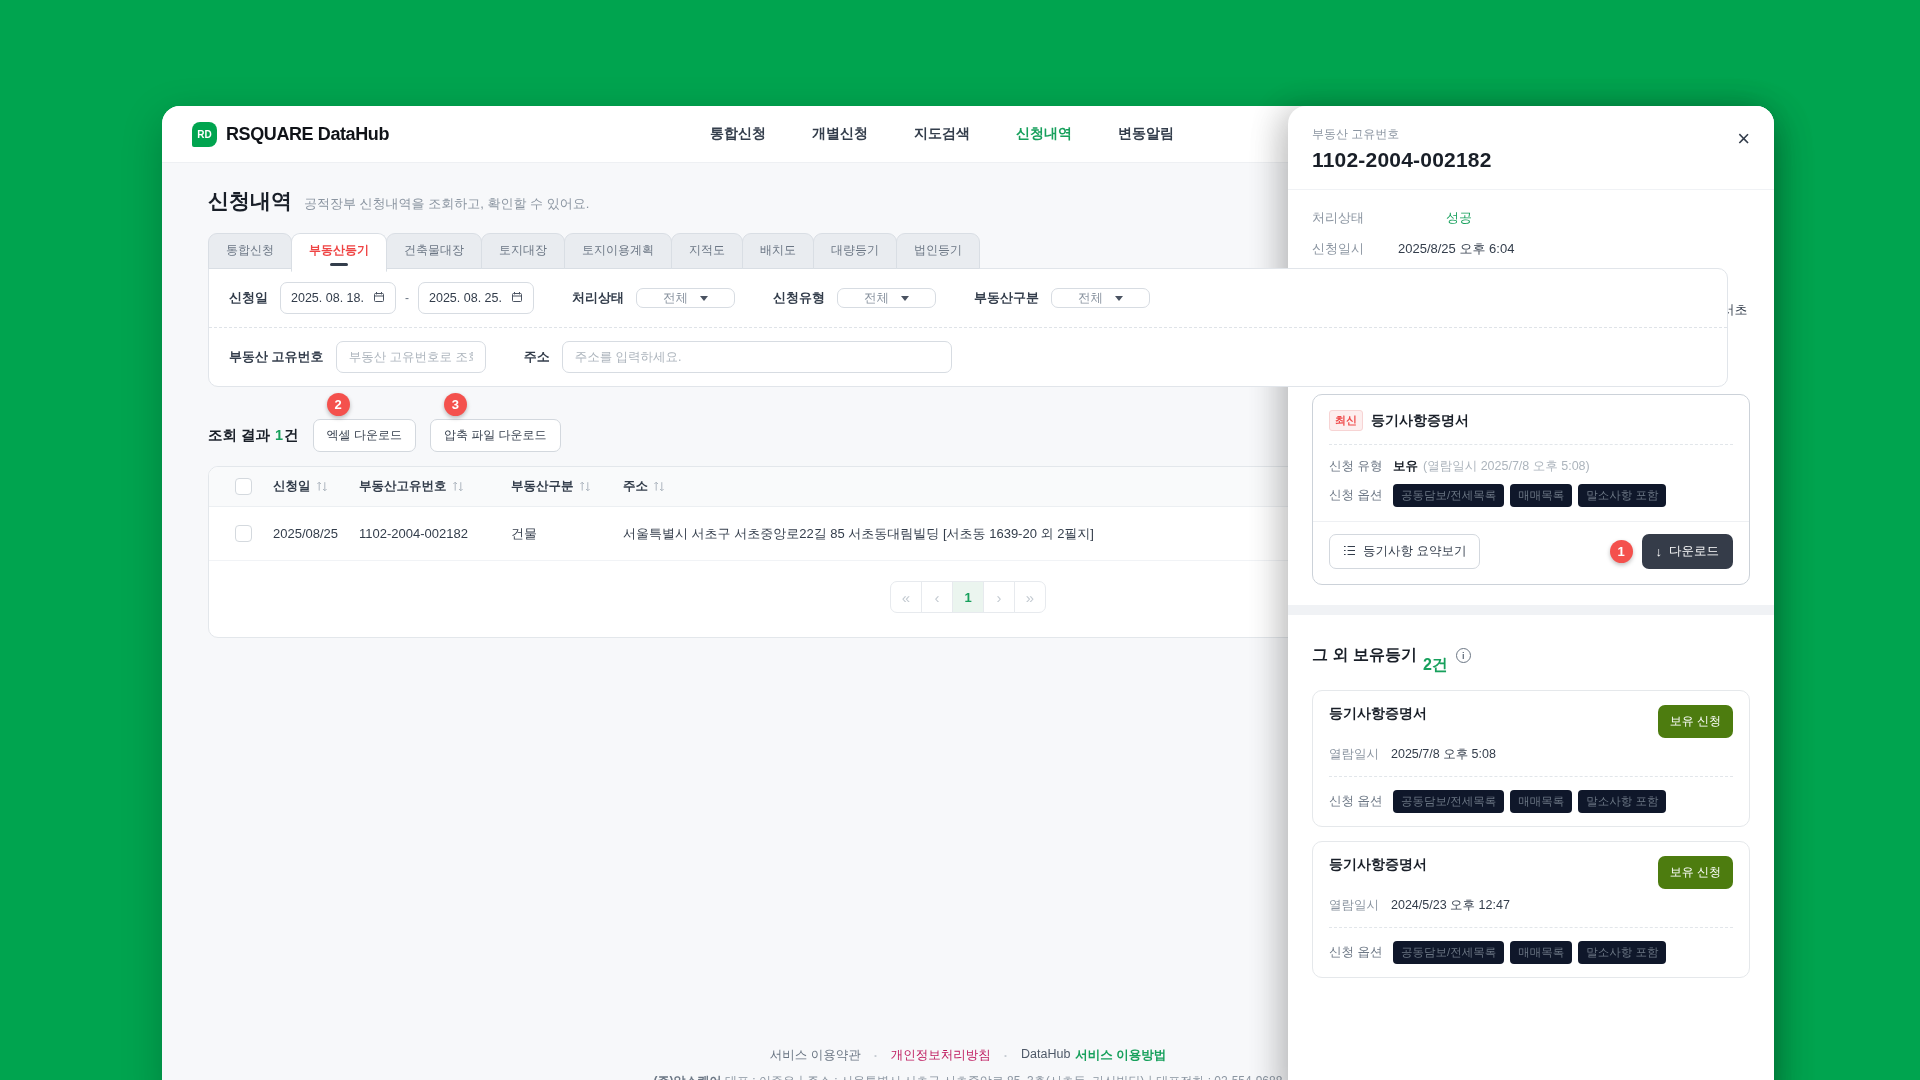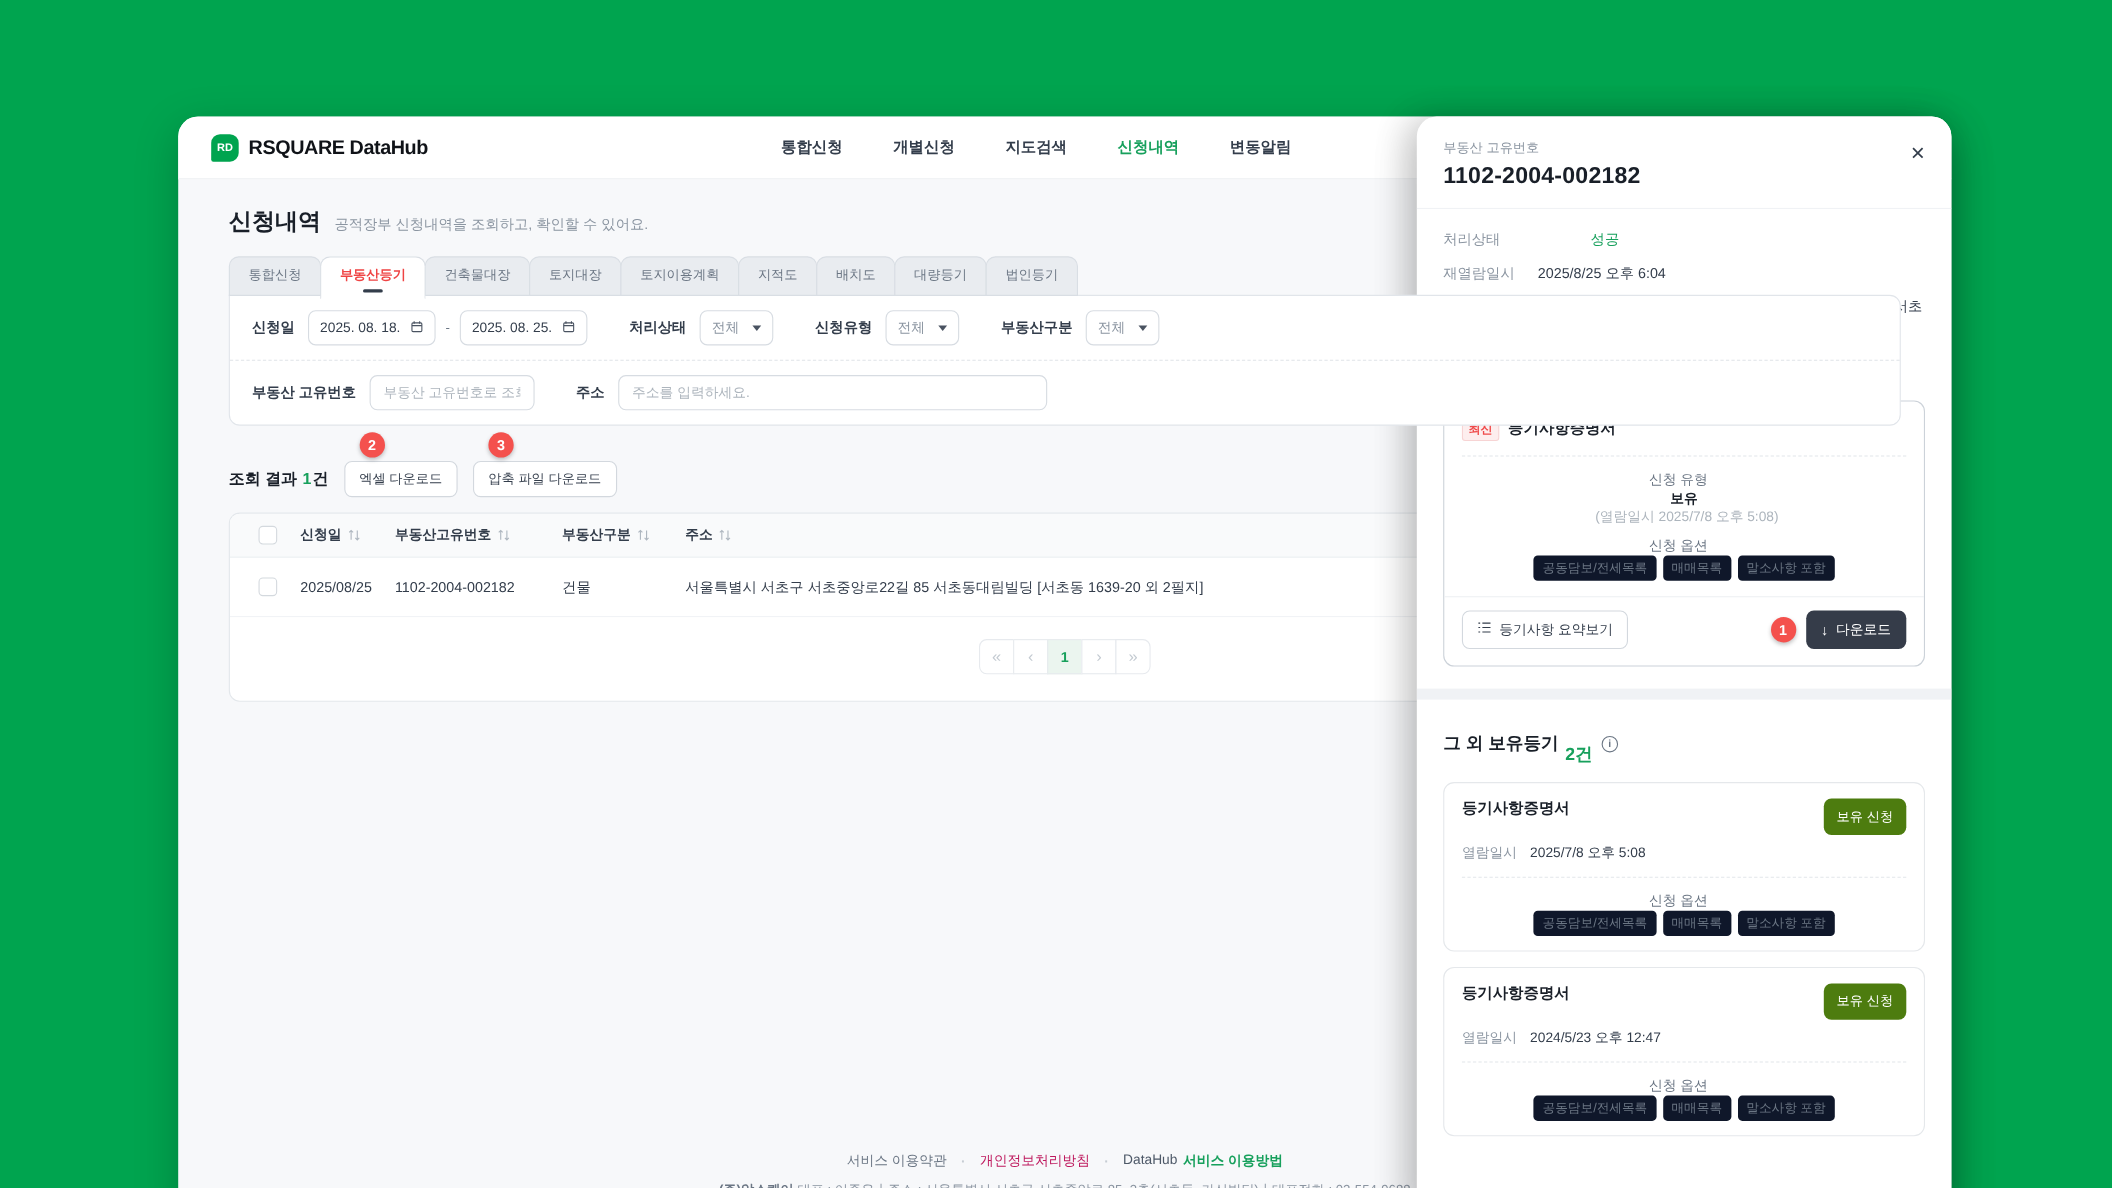--- a/index.html
+++ b/index.html
@@ -65,21 +65,21 @@
   .f-group + .f-group { margin-left:38px; }
   .f-label { font-size:13px; font-weight:700; color:#333d4b; margin-right:12px; white-space:nowrap; }
   .date-input {
     display:flex; align-items:center; gap:9px; border:1px solid #d7dce2; border-radius:7px;
     padding:0 10px; height:32px; font-size:12.5px; color:#333d4b; background:#fff; cursor:pointer;
     white-space:nowrap;
   }
   .date-dash { margin:0 9px; color:#6b7684; font-size:12px; }
   .select-box {
     display:flex; align-items:center; justify-content:space-between; gap:12px;
-    border:1px solid #d7dce2; border-radius:7px; padding:0 10px; height:32px;
+    border:1px solid #d7dce2; border-radius:7px; padding:0 26px; height:20px;
     min-width:64px; font-size:12.5px; color:#8b95a1; background:#fff; cursor:pointer;
   }
   .caret { width:0; height:0; border-left:4px solid transparent; border-right:4px solid transparent;
     border-top:5px solid #4a5361; }
   .dashed-sep { border-top:1px dashed #dfe3e8; margin:13px -20px; }
   .text-input {
     border:1px solid #d7dce2; border-radius:7px; height:32px; padding:0 12px;
     font-size:12.5px; color:#333d4b; background:#fff; outline:none;
     font-family:"Liberation Sans","DejaVu Sans",sans-serif;
   }
@@ -160,21 +160,21 @@
   .detail-label { width:86px; flex-shrink:0; color:#8b95a1; }
   .detail-value { color:#333d4b; }
   .value-success { color:#17A05C;margin-left:48px; }
 
   .latest-card { margin:12px 24px 0; border:1px solid #ccd2d9; border-radius:10px; padding:15px 16px 13px; }
   .card-head { display:flex; align-items:center; gap:8px; }
   .badge-latest { font-size:11px; color:#ef4b4b; background:#fdeeee; border:1px solid #f7d4d4;
     padding:2px 5px; border-radius:3px; font-weight:600; }
   .card-title { font-size:14px; font-weight:700; color:#191f28; }
   .dashed-line { border-top:1px dashed #e2e6ea; margin:13px 0; }
-  .opt-row { display:flex; align-items:center; font-size:12.5px; margin-top:9px;flex-direction:column; }
+  .opt-row { display:flex; align-items:center; font-size:12.5px; margin-top:9px; }
   .opt-row.first { margin-top:0; }
   .opt-label { color:#6b7684; width:64px; flex-shrink:0; }
   .opt-bold { font-weight:700; color:#191f28; }
   .opt-note { color:#adb5bd; margin-left:5px; }
   .pills { display:flex; gap:6px; }
   .pill { background:#0f172a; color:#6b7684; font-size:11.5px; padding:4px 8px; border-radius:4px; white-space:nowrap; }
   .card-footer { border-top:1px solid #eef0f3; margin:14px -16px 0; padding:12px 16px 2px;
     display:flex; align-items:center; justify-content:space-between; }
   .summary-btn { display:flex; align-items:center; gap:7px; border:1px solid #d3d8de; border-radius:7px;
     background:#fff; padding:8px 13px; font-size:12.5px; color:#333d4b; cursor:pointer;
@@ -399,20 +399,24 @@
     <div class="panel-uid">1102-2004-002182</div>
     <button class="close-btn">×</button>
   </div>
 
   <div class="panel-details">
     <div class="detail-row">
       <span class="detail-label">처리상태</span>
       <span class="detail-value value-success">성공</span>
     </div>
     <div class="detail-row">
+      <span class="detail-label">신청일시</span>
+      <span class="detail-value">2025/8/25 오후 6:04</span>
+    </div>
+    <div class="detail-row">
       <span class="detail-label">재열람일시</span>
       <span class="detail-value">2025/8/25 오후 6:04</span>
     </div>
     <div class="detail-row">
       <span class="detail-label">주소</span>
       <span class="detail-value">서울특별시 서초구 서초중앙로22길 85 서초동대림빌딩 [서초동 1639-20 외 2필지]</span>
     </div>
     <div class="detail-row">
       <span class="detail-label">부동산구분</span>
       <span class="detail-value">건물</span>

